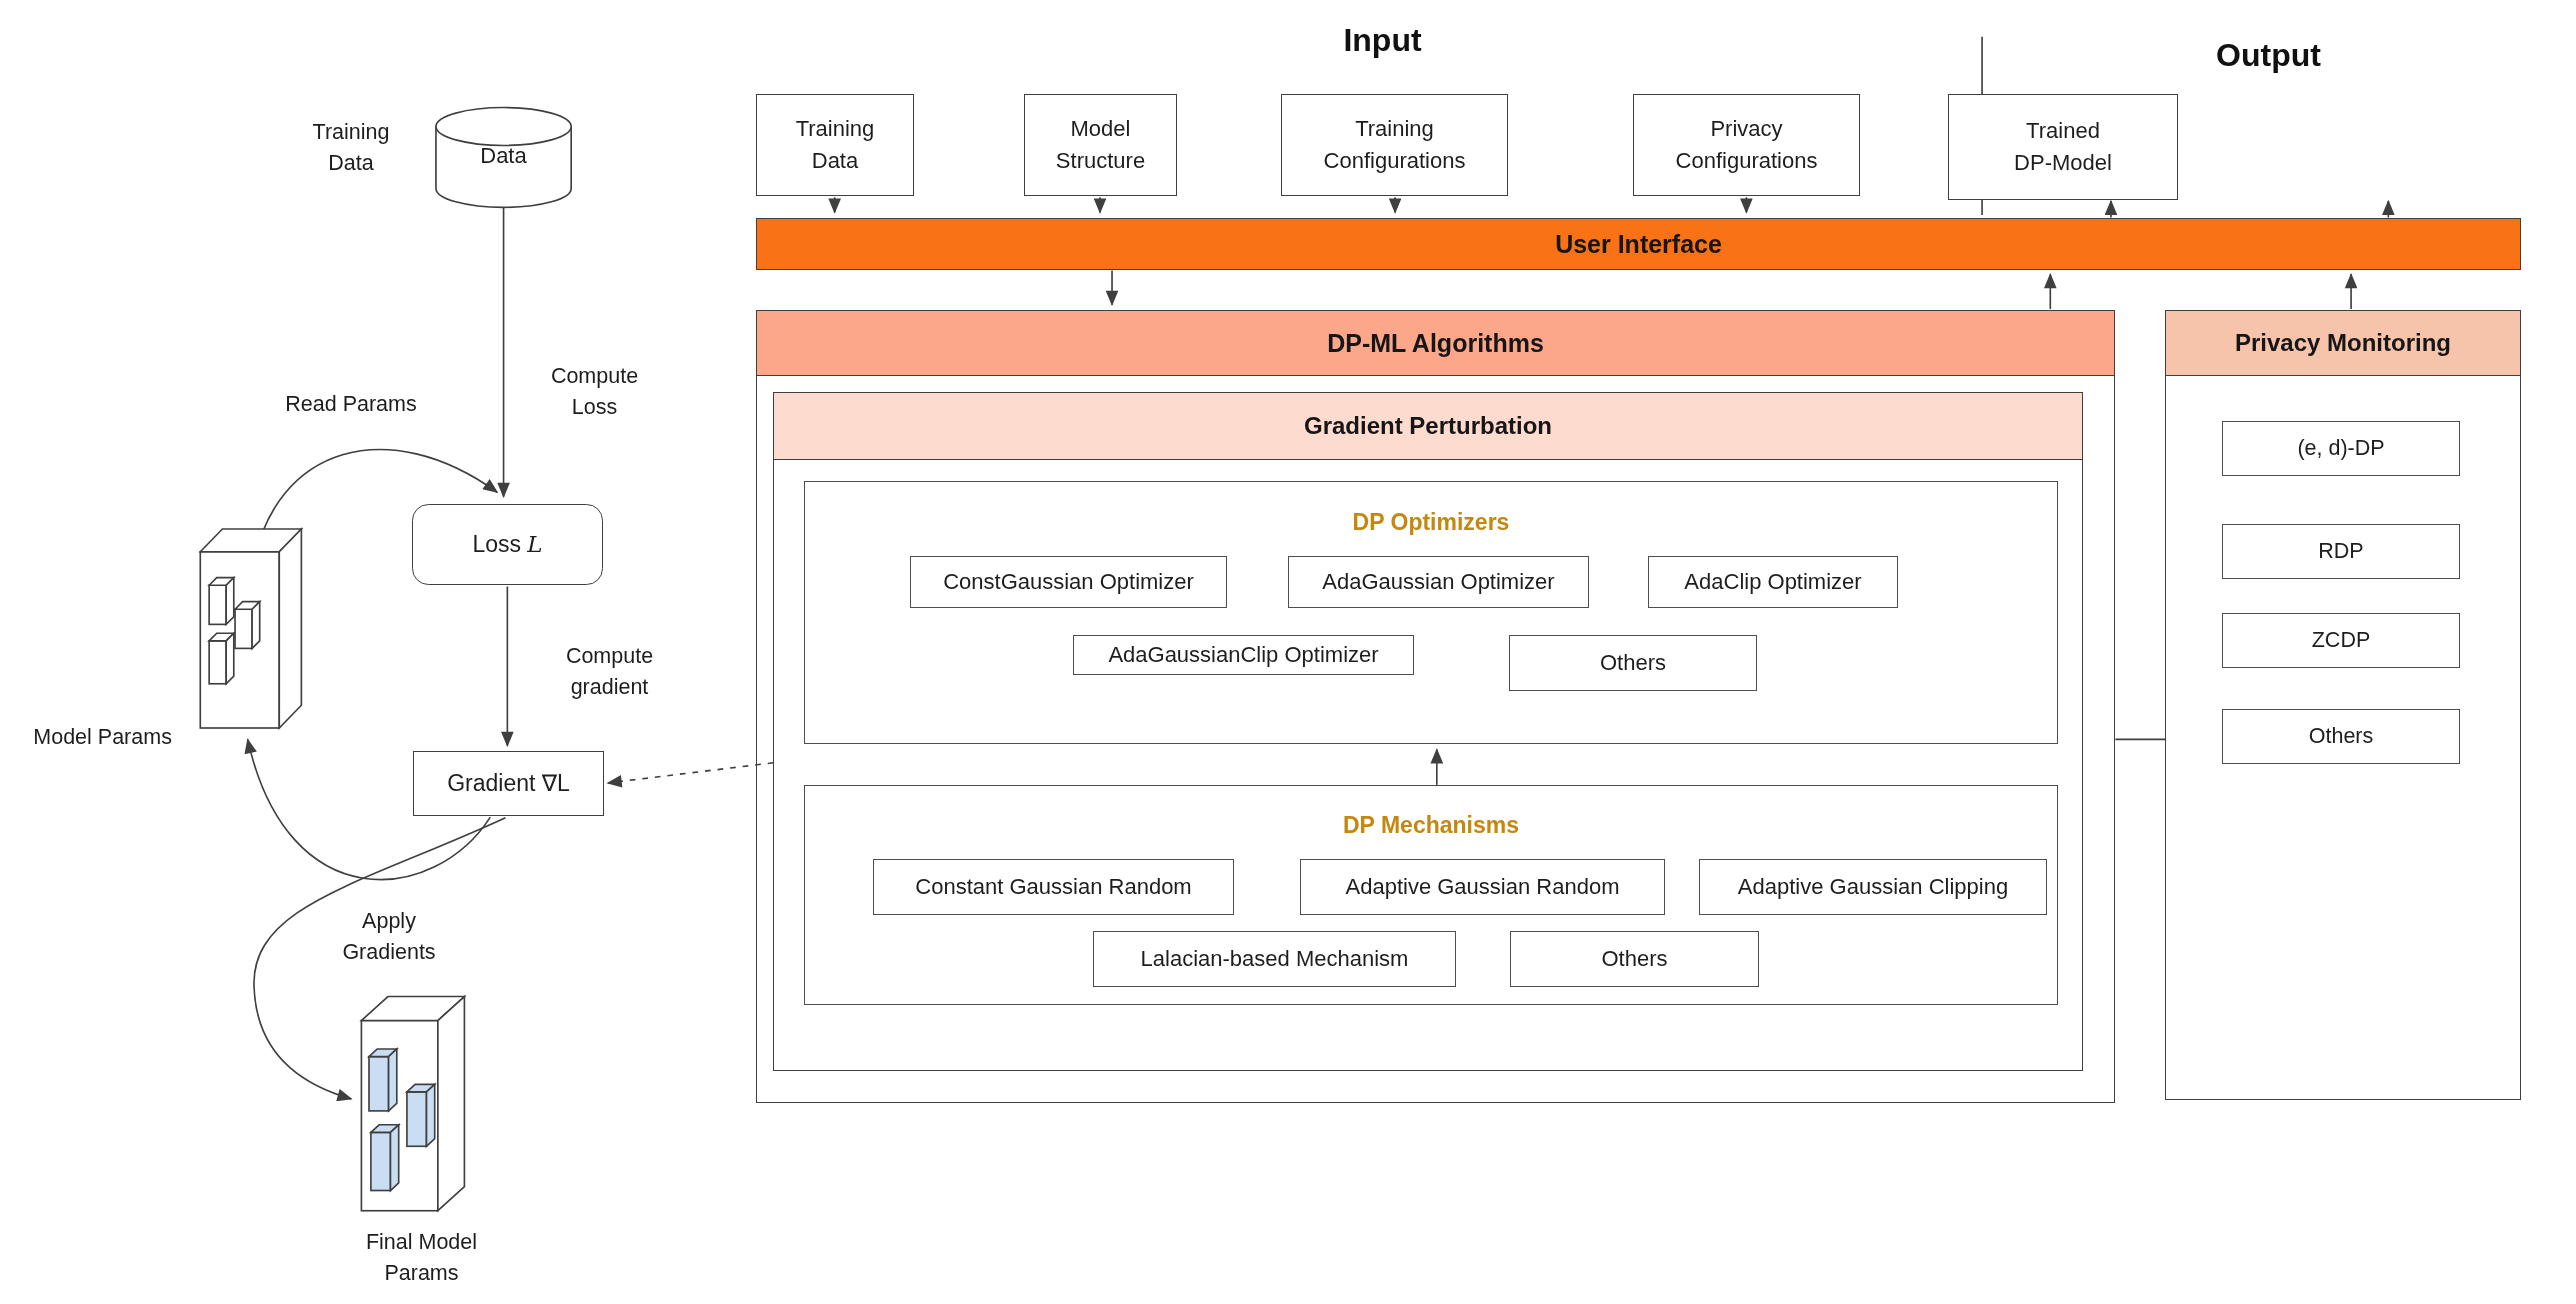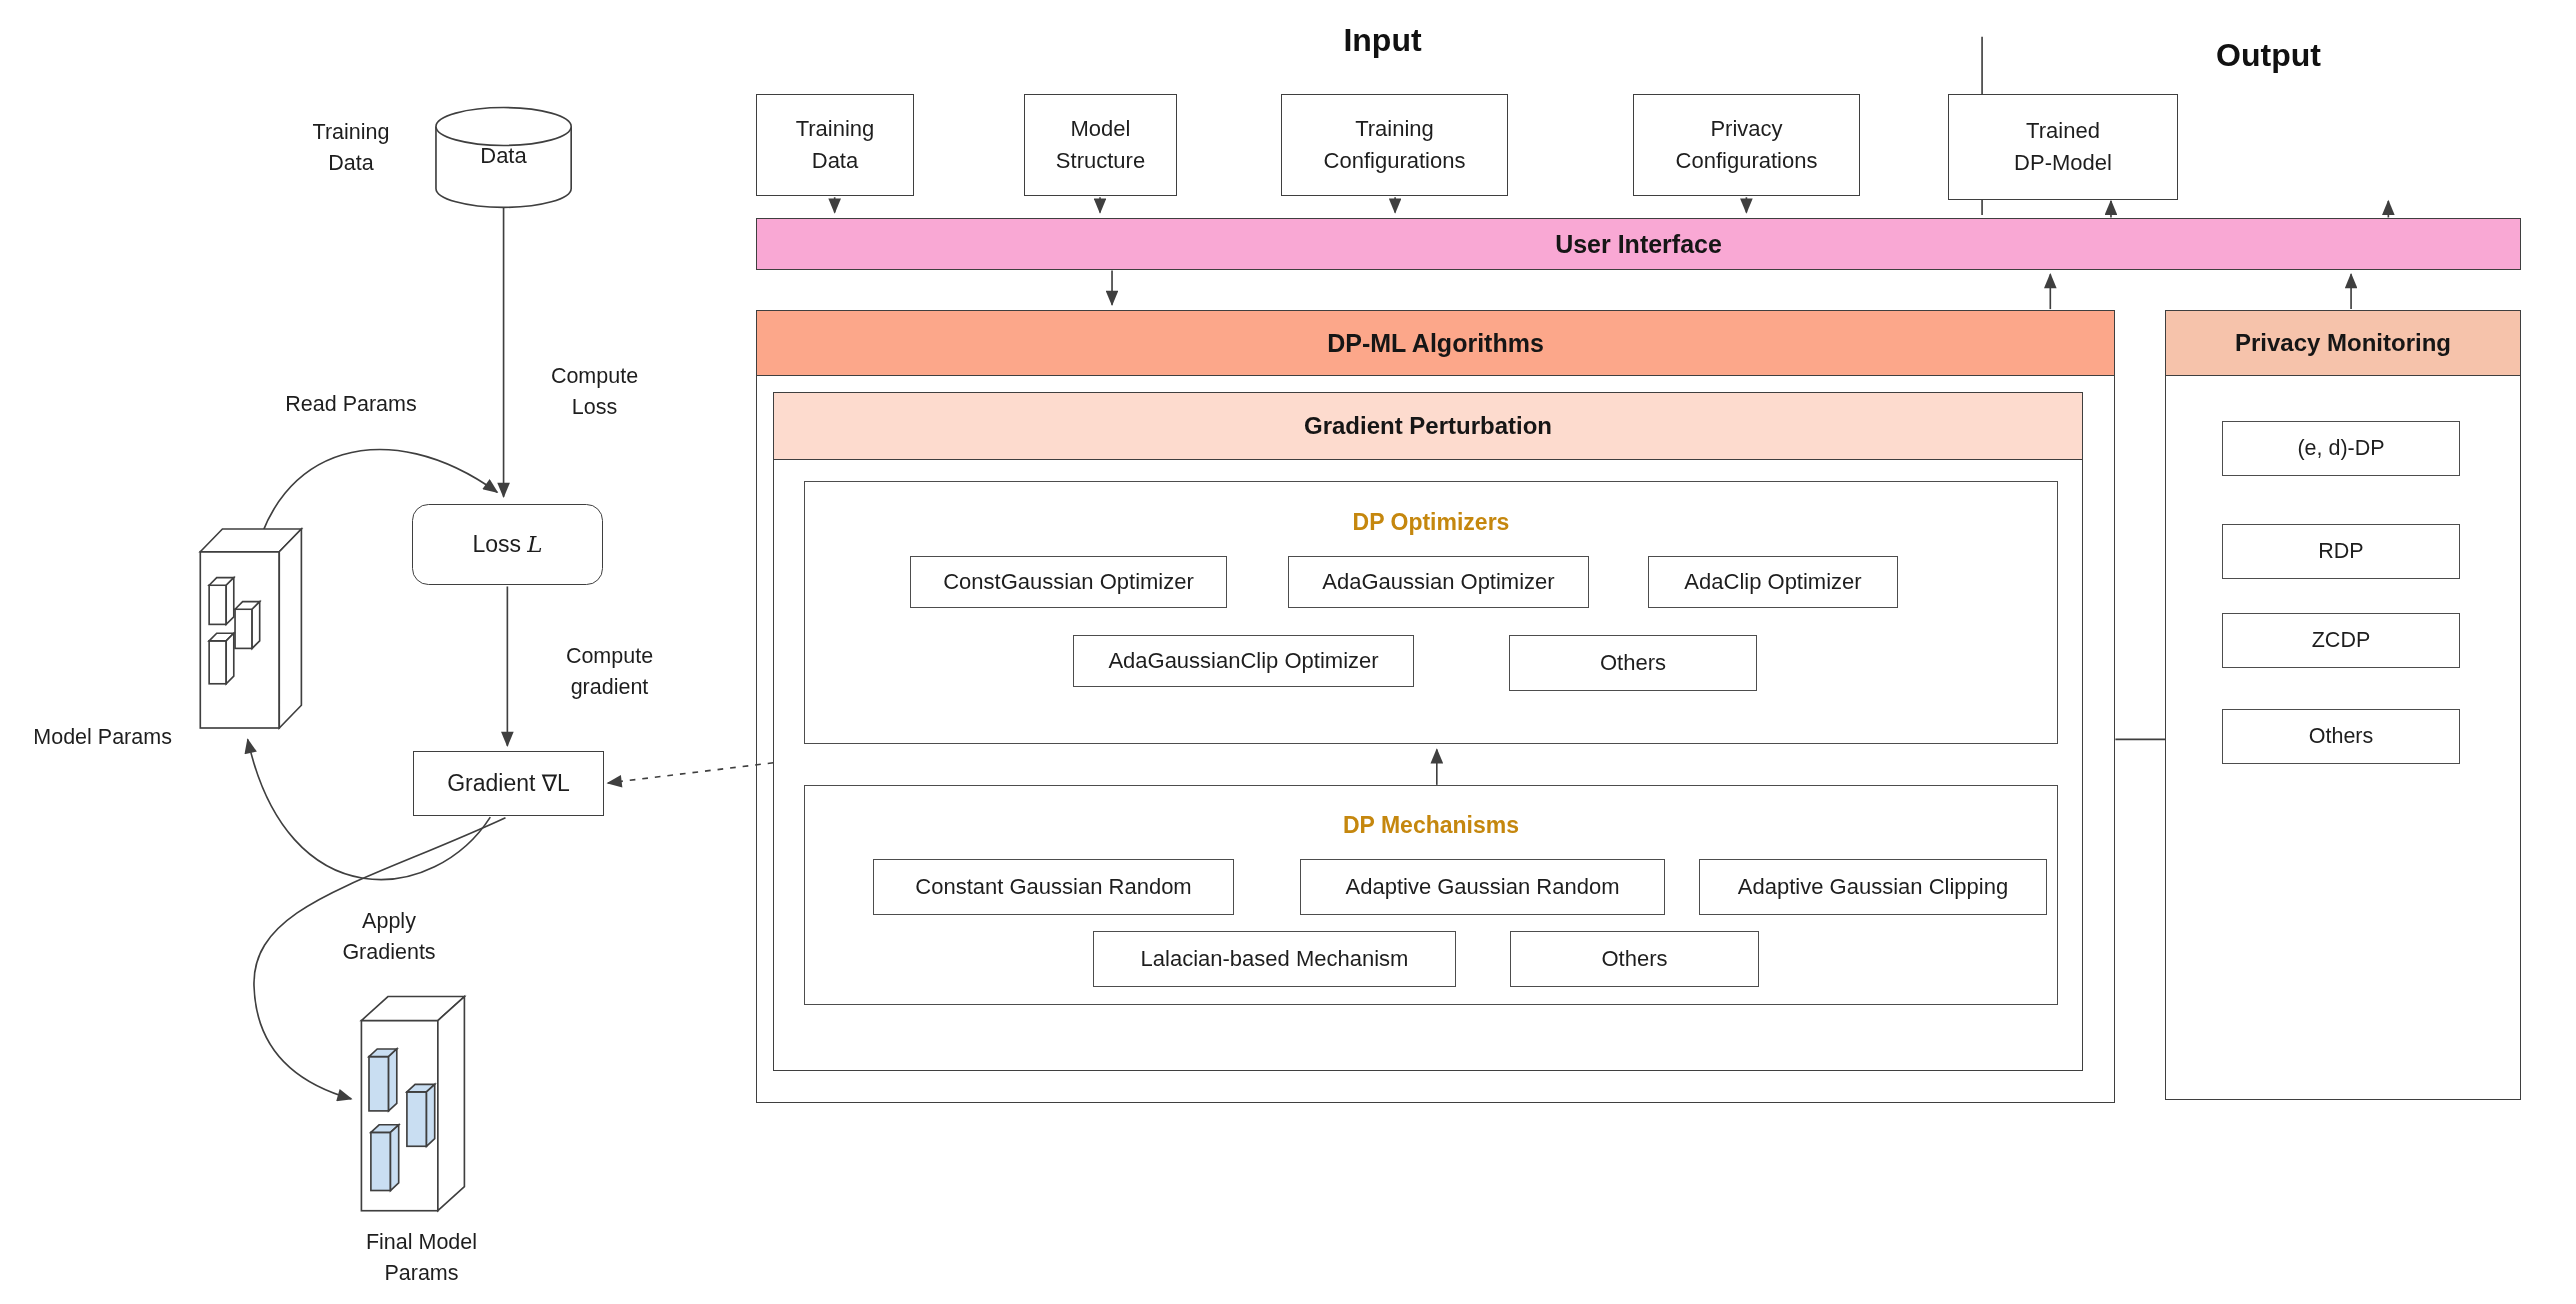--- a/index.html
+++ b/index.html
@@ -140,40 +140,40 @@
 Data</div>
   <div class="node" style="left:1024px;top:94px;width:153px;height:102px;">Model
 Structure</div>
   <div class="node" style="left:1281px;top:94px;width:227px;height:102px;">Training
 Configurations</div>
   <div class="node" style="left:1633px;top:94px;width:227px;height:102px;">Privacy
 Configurations</div>
   <div class="node" style="left:1948px;top:94px;width:230px;height:106px;">Trained
 DP-Model</div>
 
-  <div class="band" style="left:756px;top:218px;width:1765px;height:52px;background:#f9a8d4;">
+  <div class="band" style="left:756px;top:218px;width:1765px;height:52px;background:#f97316;">
     <span>User Interface</span>
   </div>
 
   <div class="outer" style="left:756px;top:310px;width:1359px;height:793px;"></div>
   <div class="band" style="left:756px;top:310px;width:1359px;height:66px;background:#fca78a;">
     <span>DP-ML Algorithms</span>
   </div>
 
   <div class="outer" style="left:773px;top:392px;width:1310px;height:679px;"></div>
   <div class="band" style="left:773px;top:392px;width:1310px;height:68px;background:#fddbce;font-size:24px;">
     <span>Gradient Perturbation</span>
   </div>
 
   <div class="inner" style="left:804px;top:481px;width:1254px;height:263px;"></div>
   <div class="gold" style="left:804px;top:509px;width:1254px;color:#c5870e;">DP Optimizers</div>
   <div class="leaf" style="left:910px;top:556px;width:317px;height:52px;">ConstGaussian Optimizer</div>
   <div class="leaf" style="left:1288px;top:556px;width:301px;height:52px;">AdaGaussian Optimizer</div>
   <div class="leaf" style="left:1648px;top:556px;width:250px;height:52px;">AdaClip Optimizer</div>
-  <div class="leaf" style="left:1073px;top:635px;width:341px;height:52px;">AdaGaussianClip Optimizer</div>
+  <div class="leaf" style="left:1073px;top:635px;width:341px;height:40px;">AdaGaussianClip Optimizer</div>
   <div class="leaf" style="left:1509px;top:635px;width:248px;height:56px;">Others</div>
 
   <div class="inner" style="left:804px;top:785px;width:1254px;height:220px;"></div>
   <div class="gold" style="left:804px;top:812px;width:1254px;color:#c5870e;">DP Mechanisms</div>
   <div class="leaf" style="left:873px;top:859px;width:361px;height:56px;">Constant Gaussian Random</div>
   <div class="leaf" style="left:1300px;top:859px;width:365px;height:56px;">Adaptive Gaussian Random</div>
   <div class="leaf" style="left:1093px;top:931px;width:363px;height:56px;">Lalacian-based Mechanism</div>
   <div class="leaf" style="left:1699px;top:859px;width:348px;height:56px;">Adaptive Gaussian Clipping</div>
   <div class="leaf" style="left:1510px;top:931px;width:249px;height:56px;">Others</div>
 

